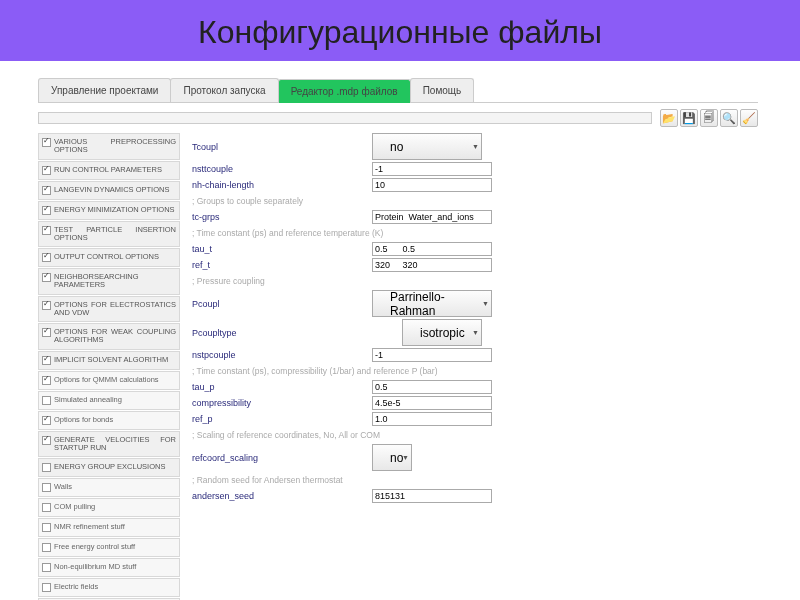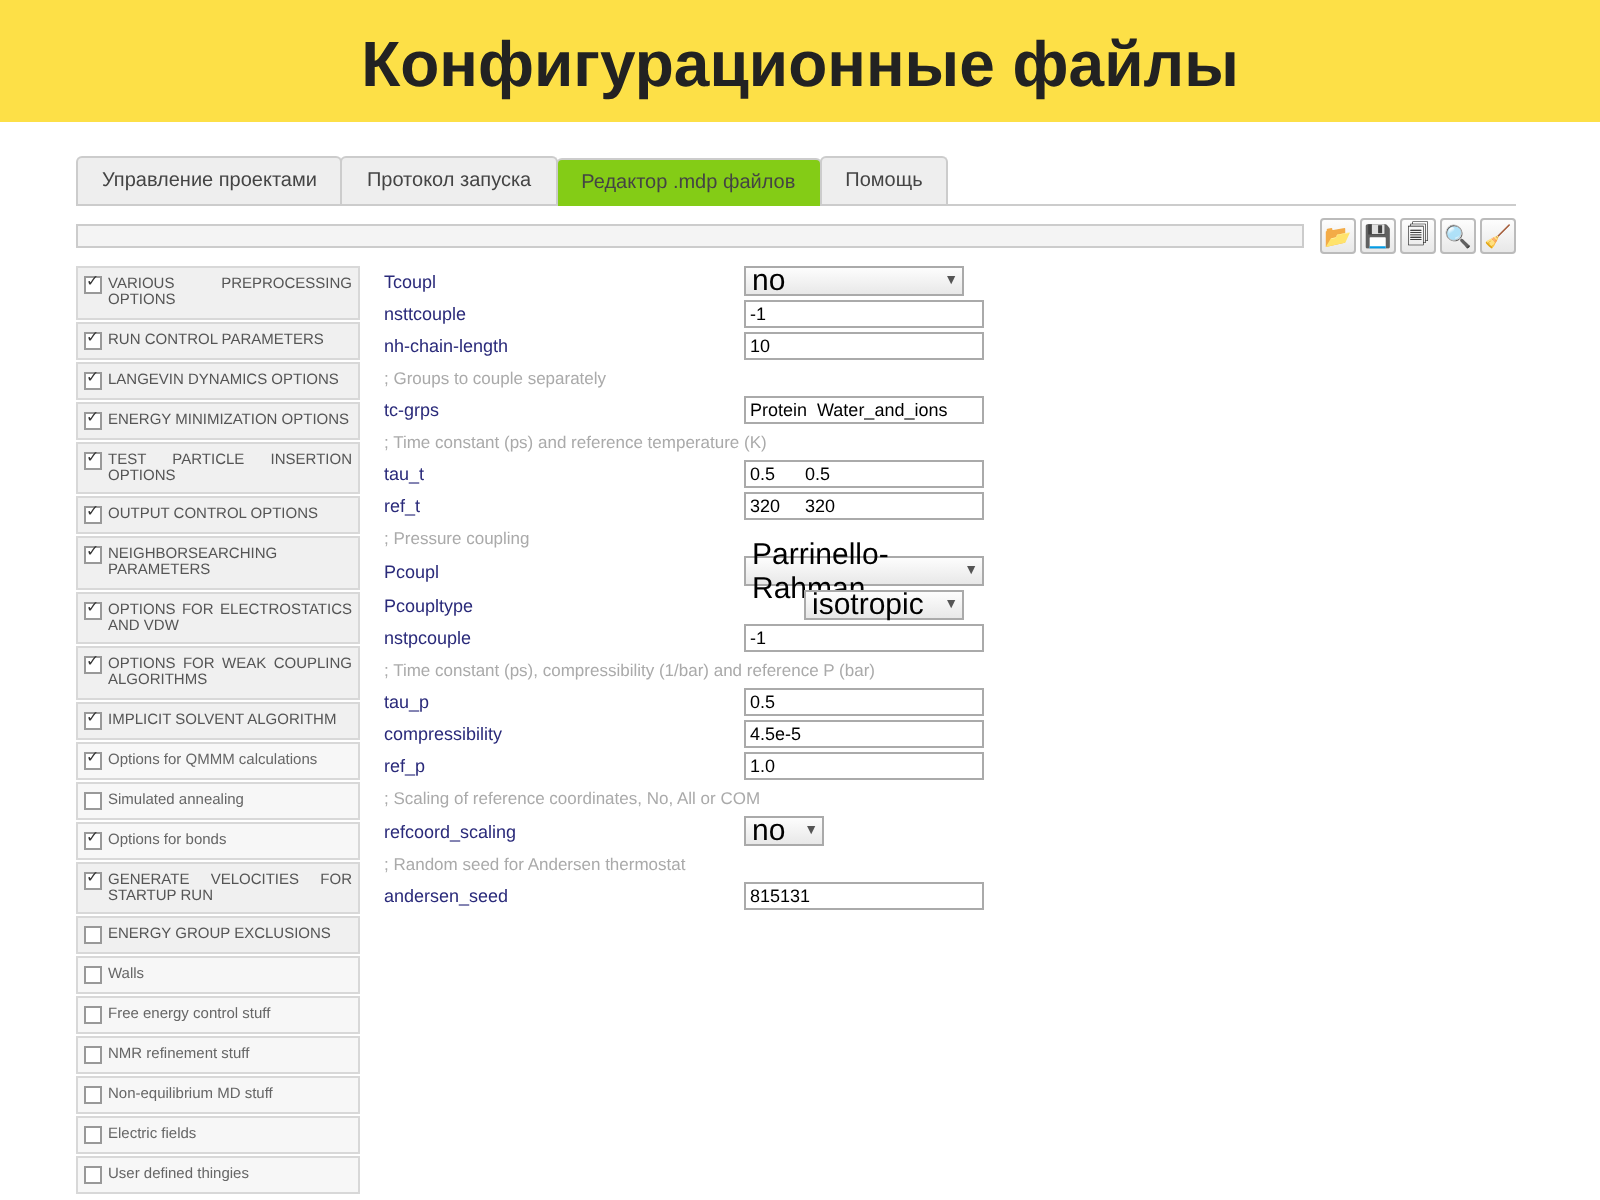--- a/index.html
+++ b/index.html
@@ -6,26 +6,26 @@
   body {
     margin: 0;
     font-family: Arial, sans-serif;
     font-size: 10px;
     background: #fff;
     width: 800px;
     height: 600px;
     overflow: hidden;
   }
   .header {
-    background: #fde047;
+    background: #8b5cf6;
     padding: 14px 0 10px 0;
     text-align: center;
     font-size: 32px;
     color: #222;
-    font-weight: 700;
+    font-weight: 400;
   }
   .app {
     position: absolute;
     left: 38px;
     top: 78px;
     width: 720px;
   }
   .tabs {
     display: flex;
     border-bottom: 1px solid #ccc;
@@ -35,21 +35,21 @@
     padding: 6px 12px;
     border: 1px solid #ccc;
     border-bottom: none;
     background: #eee;
     color: #444;
     margin-right: -1px;
     border-radius: 3px 3px 0 0;
     cursor: pointer;
   }
   .tab.active {
-    background: #84cc16;
+    background: #22c55e;
     position: relative;
     top: 1px;
   }
   .toolbar {
     display: flex;
     align-items: center;
     margin: 6px 0;
   }
   .toolbar-spacer {
     flex: 1;
@@ -143,25 +143,25 @@
   .txt-input {
     width: 100%;
     height: 14px;
     border: 1px solid #aaa;
     font-size: 9px;
     padding: 0 2px;
     background: #fff;
   }
   .sel {
     width: 100%;
-    height: 15px;
+    height: 27px;
     border: 1px solid #aaa;
-    font-size: 15px;
+    font-size: 12px;
     background: linear-gradient(#fdfdfd,#e8e8e8);
-    padding: 0 14px 0 3px;
+    padding: 0 14px 0 17px;
     position: relative;
     display: flex;
     align-items: center;
   }
   .sel::after {
     content: "▼";
     position: absolute;
     right: 2px;
     font-size: 7px;
     color: #555;
@@ -251,25 +251,29 @@
         <div class="side-item">
           <div class="side-check"></div>
           <div class="side-label">Energy group exclusions</div>
         </div>
         <div class="side-item minor">
           <div class="side-check"></div>
           <div class="side-label">Walls</div>
         </div>
         <div class="side-item minor">
           <div class="side-check"></div>
+          <div class="side-label">COM pulling</div>
+        </div>
+        <div class="side-item minor">
+          <div class="side-check"></div>
+          <div class="side-label">NMR refinement stuff</div>
+        </div>
+        <div class="side-item minor">
+          <div class="side-check"></div>
           <div class="side-label">Free energy control stuff</div>
-        </div>
-        <div class="side-item minor">
-          <div class="side-check"></div>
-          <div class="side-label">NMR refinement stuff</div>
         </div>
         <div class="side-item minor">
           <div class="side-check"></div>
           <div class="side-label">Non-equilibrium MD stuff</div>
         </div>
         <div class="side-item minor">
           <div class="side-check"></div>
           <div class="side-label">Electric fields</div>
         </div>
         <div class="side-item minor">

